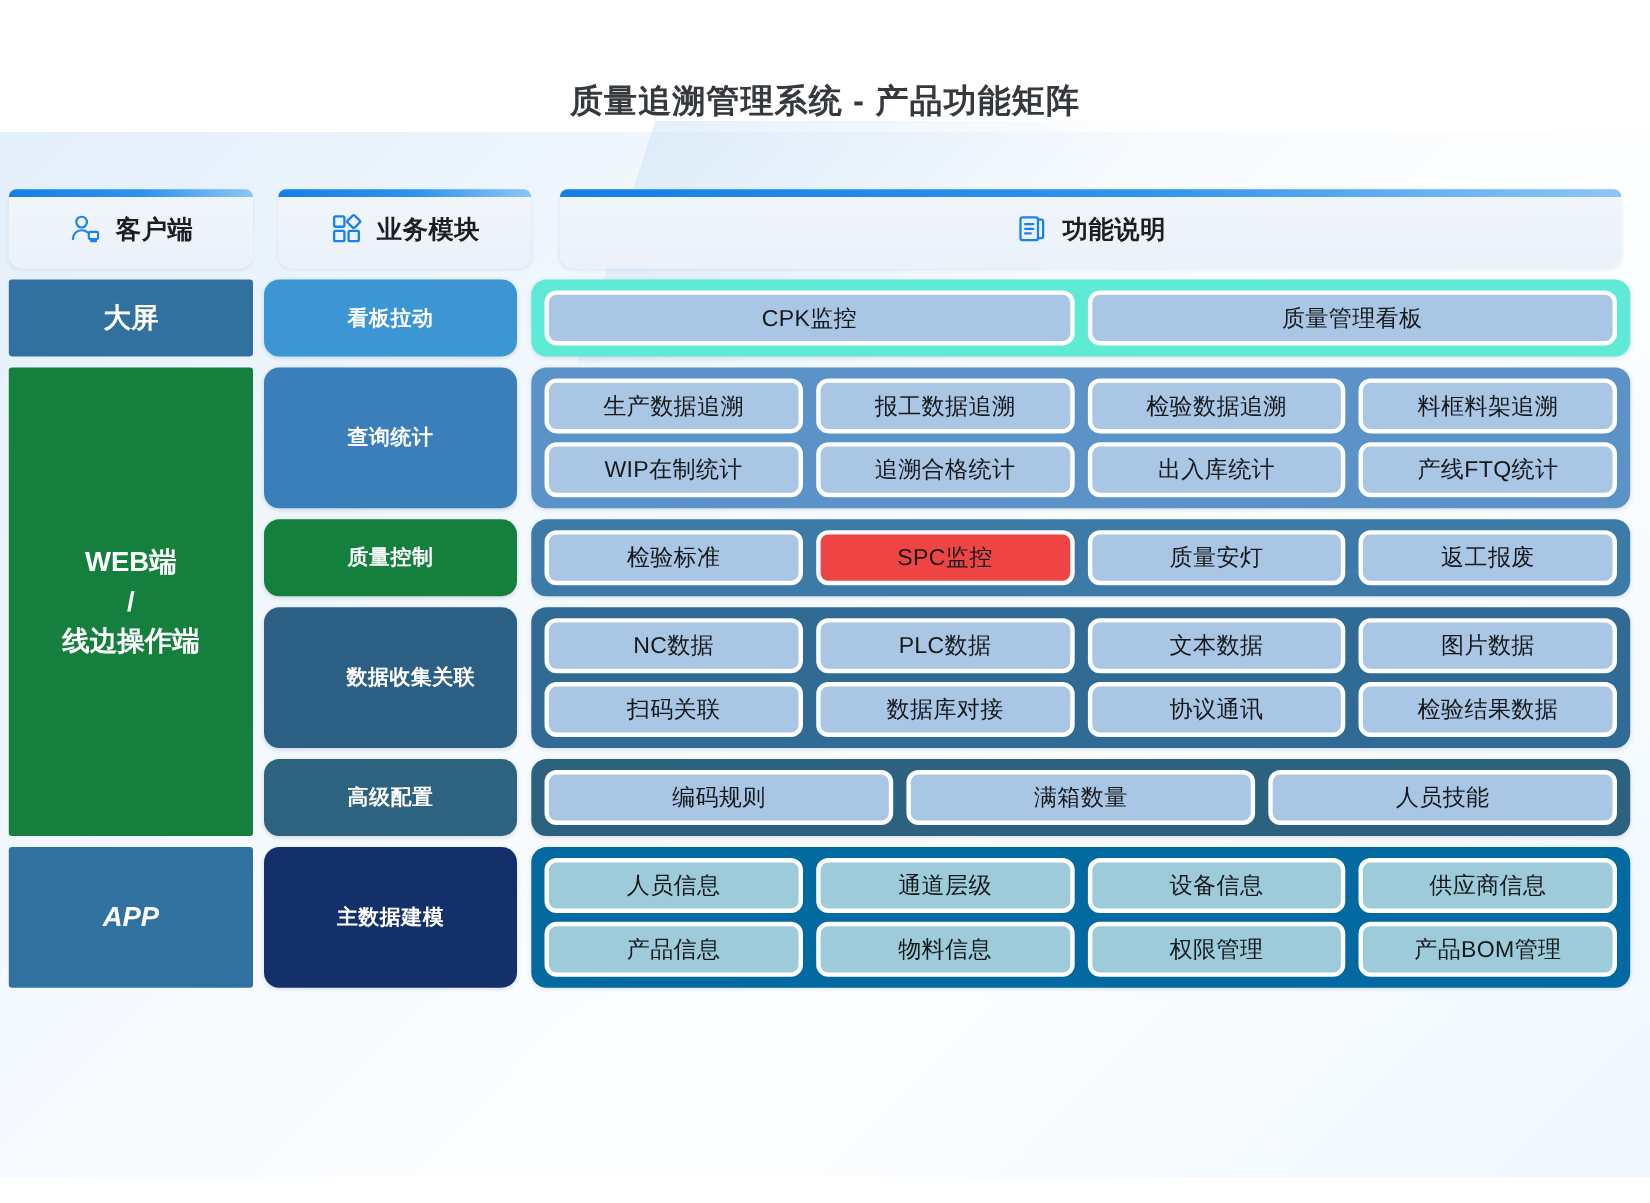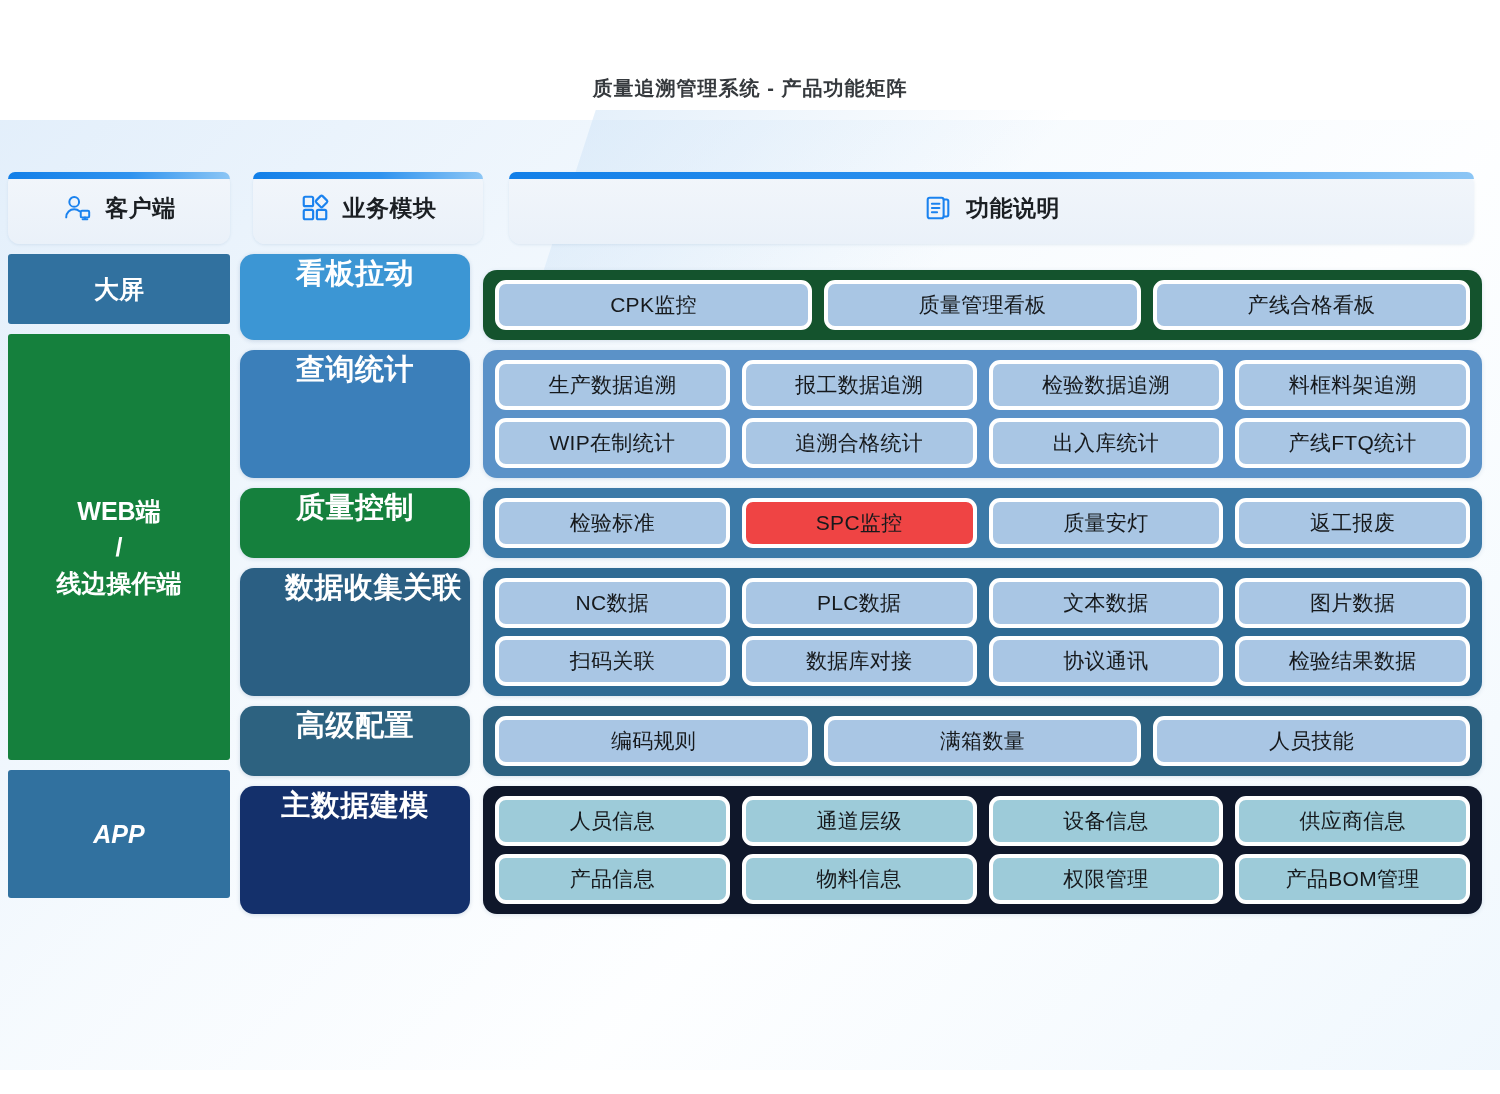--- a/index.html
+++ b/index.html
@@ -31,21 +31,21 @@
     transform: skewX(-18deg);
     pointer-events: none;
     z-index: 0;
   }
 
   .page { position: relative; z-index: 2; width: 1500px; height: 1094px; }
 
   
   .title {
     text-align: center;
-    font-size: 20px;
+    font-size: 30px;
     font-weight: bold;
     color: #35393d;
     letter-spacing: 1px;
     padding-top: 78px;
     line-height: 1;
   }
 
   
   .matrix {
     position: absolute;
@@ -119,24 +119,25 @@
   
   .rows-col { flex: 1; margin-left: 10px; display: flex; flex-direction: column; gap: 10px; }
 
   .mrow { display: flex; align-items: stretch; }
 
   .module-cell {
     width: 230px;
     flex: 0 0 230px;
     border-radius: 14px;
     color: #fff;
-    font-size: 29px;
+    font-size: 19px;
     font-weight: bold;
     letter-spacing: .5px;
     display: flex;
+    align-items: center;
     justify-content: center;
     text-align: center;
     box-shadow: 0 1px 4px rgba(40,80,120,.18);
   }
 
   .func-cell {
     flex: 1;
     margin-left: 13px;
     border-radius: 14px;
     padding: 10px 12px;
@@ -230,25 +231,24 @@
           <div class="client-card" style="top: 516px; height: 128px; background: rgb(49, 113, 159);">
             <span style="white-space: pre-line; font-style: italic;">APP</span>
           </div>
         </div>
 
       <div class="rows-col" id="rows-col">
           <div class="mrow">
             <div class="module-cell" style="background: rgb(60, 150, 212);">
               <span>看板拉动</span>
             </div>
-            <div class="func-cell" style="background: #14532d; margin-top: 16px;">
+            <div class="func-cell" style="background: #5eead4;">
               <div class="chip-line">
                 <div class="chip" style="background: rgb(169, 198, 228);">CPK监控</div>
                 <div class="chip" style="background: rgb(169, 198, 228);">质量管理看板</div>
-                <div class="chip" style="background: rgb(169, 198, 228);">产线合格看板</div>
               </div>
             </div>
           </div>
           <div class="mrow">
             <div class="module-cell" style="background: rgb(59, 127, 186);">
               <span>查询统计</span>
             </div>
             <div class="func-cell" style="background: rgb(91, 146, 200);">
               <div class="chip-line">
                 <div class="chip" style="background: rgb(169, 198, 228);">生产数据追溯</div>
@@ -305,21 +305,21 @@
                 <div class="chip" style="background: rgb(169, 198, 228);">编码规则</div>
                 <div class="chip" style="background: rgb(169, 198, 228);">满箱数量</div>
                 <div class="chip" style="background: rgb(169, 198, 228);">人员技能</div>
               </div>
             </div>
           </div>
           <div class="mrow">
             <div class="module-cell" style="background: rgb(20, 48, 107);">
               <span>主数据建模</span>
             </div>
-            <div class="func-cell" style="background: #0f172a; text-align: center;">
+            <div class="func-cell" style="background: #0369a1; text-align: center;">
               <div class="chip-line">
                 <div class="chip" style="background: rgb(157, 203, 217);">人员信息</div>
                 <div class="chip" style="background: rgb(157, 203, 217);">通道层级</div>
                 <div class="chip" style="background: rgb(157, 203, 217);">设备信息</div>
                 <div class="chip" style="background: rgb(157, 203, 217);">供应商信息</div>
               </div>
               <div class="chip-line">
                 <div class="chip" style="background: rgb(157, 203, 217);">产品信息</div>
                 <div class="chip" style="background: rgb(157, 203, 217);">物料信息</div>
                 <div class="chip" style="background: rgb(157, 203, 217);">权限管理</div>

